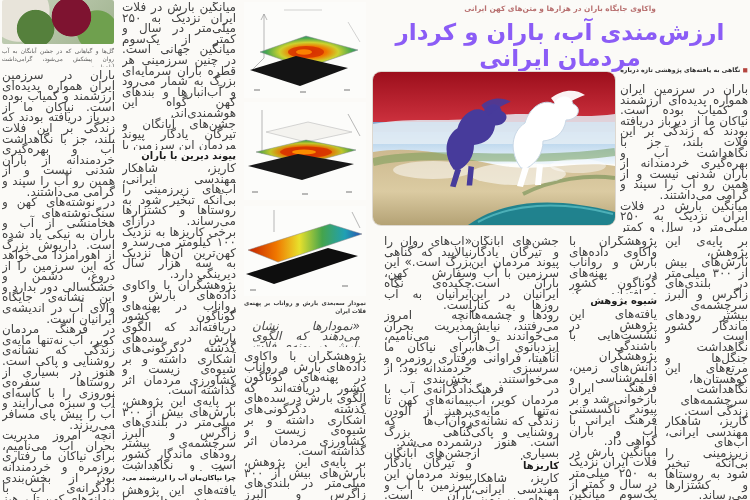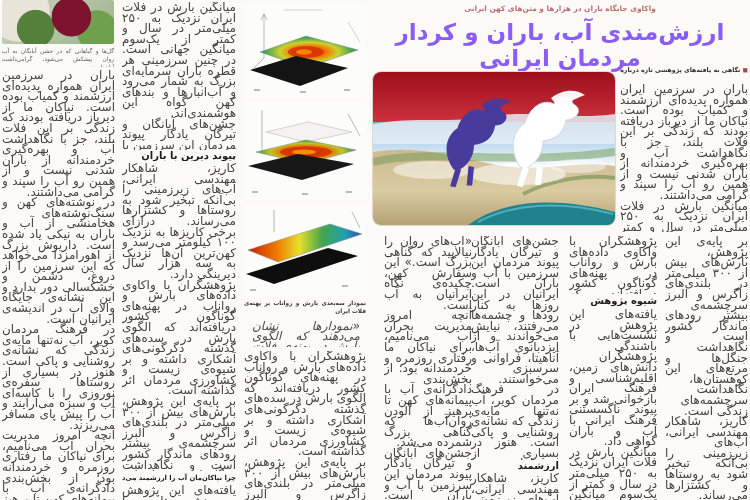--- a/index.html
+++ b/index.html
@@ -169,21 +169,21 @@
   <div class="col" style="left:620px;top:84px;width:128px;height:148px;">باران در سرزمین ایران همواره پدیده‌ای ارزشمند و کمیاب بوده است. نیاکان ما از دیرباز دریافته بودند که زندگی بر این فلات بلند، جز با نگاهداشت آب و بهره‌گیری خردمندانه از باران شدنی نیست و از همین رو آب را سپند و گرامی می‌داشتند.
 میانگین بارش در فلات ایران نزدیک به ۲۵۰ میلی‌متر در سال و کمتر از یک‌سوم میانگین جهانی است. در چنین سرزمینی هر قطره باران سرمایه‌ای بزرگ به شمار می‌رود.</div>
 
   <div class="col" style="left:384px;top:236px;width:88px;height:264px;">«آب‌های روان را نیالایید که گناهی بزرگ است.» این سفارش کهن، چکیده‌ی نگاه ایرانیان به آب است.
 آنچه امروز مدیریت بحران آب می‌نامیم، برای نیاکان ما رفتاری روزمره و خردمندانه بود؛ از بخش‌بندی دادگرانه‌ی آب با پیمانه‌های کهن تا پرهیز از آلودن روان‌آب‌ها که گناهی بزرگ شمرده می‌شد.
 جشن‌های آبانگان و تیرگان یادگار پیوند مردمان این سرزمین با آب و باران است. ایرانیان در این روزها به کنار رودها و چشمه‌ها می‌رفتند و نیایش می‌خواندند.</div>
 
   <div class="col" style="left:471px;top:236px;width:88px;height:224px;">جشن‌های آبانگان و تیرگان یادگار پیوند مردمان این سرزمین با آب و باران است. ایرانیان در این روزها به کنار رودها و چشمه‌ها می‌رفتند، نیایش می‌خواندند و از ایزدبانوی آب‌ها، آناهیتا، فراوانی و سرسبزی می‌خواستند.
 در فرهنگ مردمان کویر، آب نه‌تنها مایه‌ی زندگی که نشانه‌ی روشنایی و پاکی است. هنوز در بسیاری از روستاها سفره‌ی نوروزی را با کاسه‌ای آب و سبزه می‌آرایند و آب را پیش پای مسافر می‌ریزند.
 در نوشته‌های کهن و سنگ‌نوشته‌های هخامنشی از آب و باران به نیکی یاد شده است.</div>
-  <div class="subhead" style="left:471px;top:461px;width:88px;">ارزشمند</div>
+  <div class="subhead" style="left:471px;top:461px;width:88px;">کاریزها</div>
   <div class="col" style="left:471px;top:473px;width:88px;height:27px;">کاریز، شاهکار مهندسی ایرانی، آب‌های زیرزمینی را بی‌آنکه تبخیر شود به کشتزارها می‌رساند.</div>
 
   <div class="col" style="left:569px;top:236px;width:88px;height:58px;">پژوهشگران با واکاوی داده‌های بارش و رواناب در پهنه‌های گوناگون کشور دریافته‌اند که الگوی بارش در سده‌های گذشته دگرگونی‌های آشکاری داشته است.</div>
   <div class="subhead" style="left:569px;top:296px;width:88px;">شیوه پژوهش</div>
   <div class="col" style="left:569px;top:309px;width:88px;height:191px;">یافته‌های این پژوهش در نشست‌هایی با باشندگی پژوهشگران دانش‌های زمین، اقلیم‌شناسی و فرهنگ ایران بازخوانی شد و بر پیوند ناگسستنی فرهنگ ایرانی با آب و باران گواهی داد.
 میانگین بارش در فلات ایران نزدیک به ۲۵۰ میلی‌متر در سال و کمتر از یک‌سوم میانگین جهانی است. در چنین سرزمینی هر قطره باران سرمایه‌ای بزرگ به شمار می‌رود و آب‌انبارها و بندهای کهن گواه این هوشمندی‌اند.
 بر پایه‌ی این پژوهش، بارش‌های بیش از ۳۰۰ میلی‌متر در بلندی‌های زاگرس و البرز سرچشمه‌ی بیشتر رودهای ماندگار کشور است.</div>
 
   <div class="col" style="left:665px;top:236px;width:83px;height:264px;">بر پایه‌ی این پژوهش، بارش‌های بیش از ۳۰۰ میلی‌متر در بلندی‌های زاگرس و البرز سرچشمه‌ی بیشتر رودهای ماندگار کشور است و نگاهداشت جنگل‌ها و مرتع‌های این کوهستان‌ها، نگاهداشت سرچشمه‌های زندگی است.
 کاریز، شاهکار مهندسی ایرانی، آب‌های زیرزمینی را بی‌آنکه تبخیر شود به روستاها و کشتزارها می‌رساند. درازای برخی کاریزها به نزدیک ۱۰۰ کیلومتر می‌رسد و کهن‌ترین آن‌ها نزدیک به سه هزار سال دیرینگی دارد.

